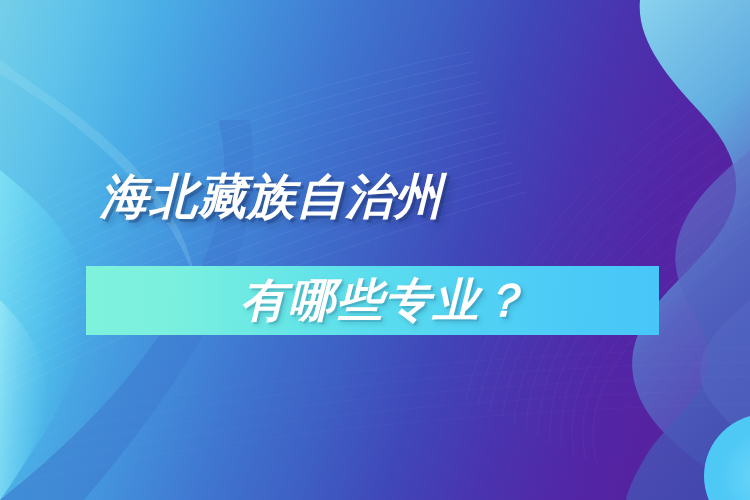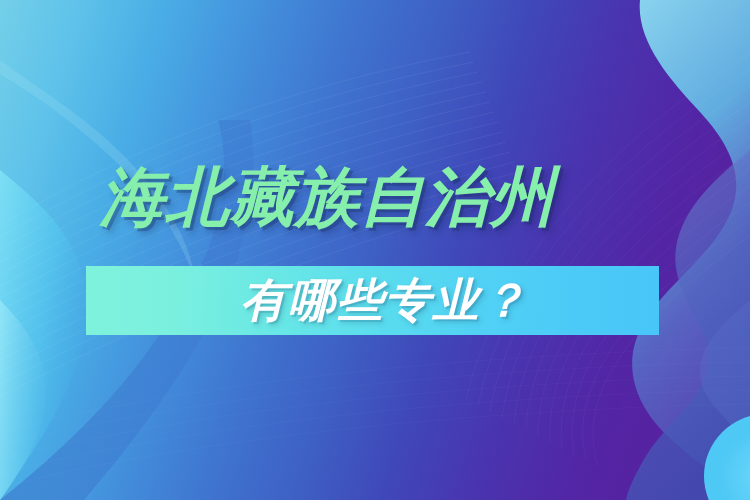--- a/index.html
+++ b/index.html
@@ -54,25 +54,25 @@
     position: absolute;
     left: 0; top: 0;
     width: 750px; height: 500px;
   }
 
   #main-title {
     position: absolute;
     left: 100px;
     top: 152px;
     width: 560px;
-    font-size: 64px;
+    font-size: 48px;
     line-height: 90px;
     font-weight: bold;
     font-style: italic;
-    color: #86efac;
+    color: #ffffff;
     letter-spacing: 1px;
     white-space: nowrap;
     text-shadow:
       3px 3px 0 rgba(20,40,90,.30),
       5px 5px 7px rgba(15,30,75,.28);
   }
 
   #subtitle-bar {
     position: absolute;
     left: 86px;

